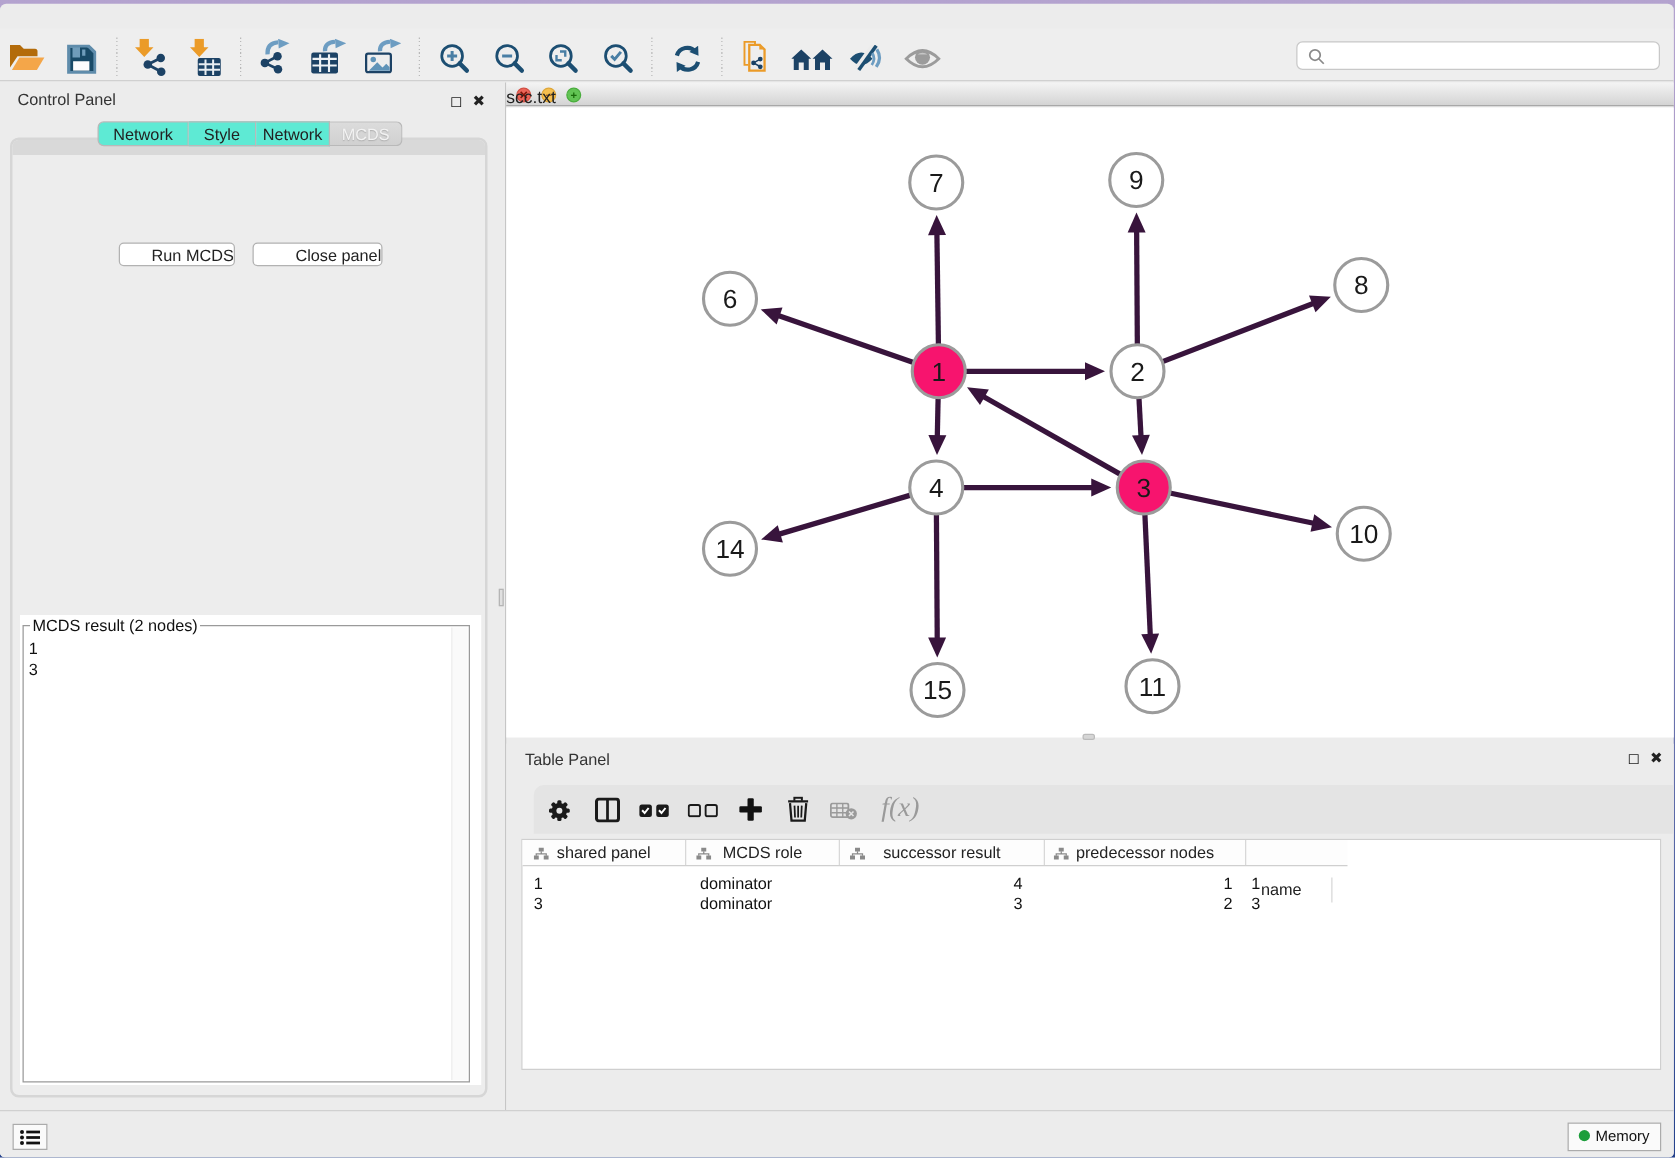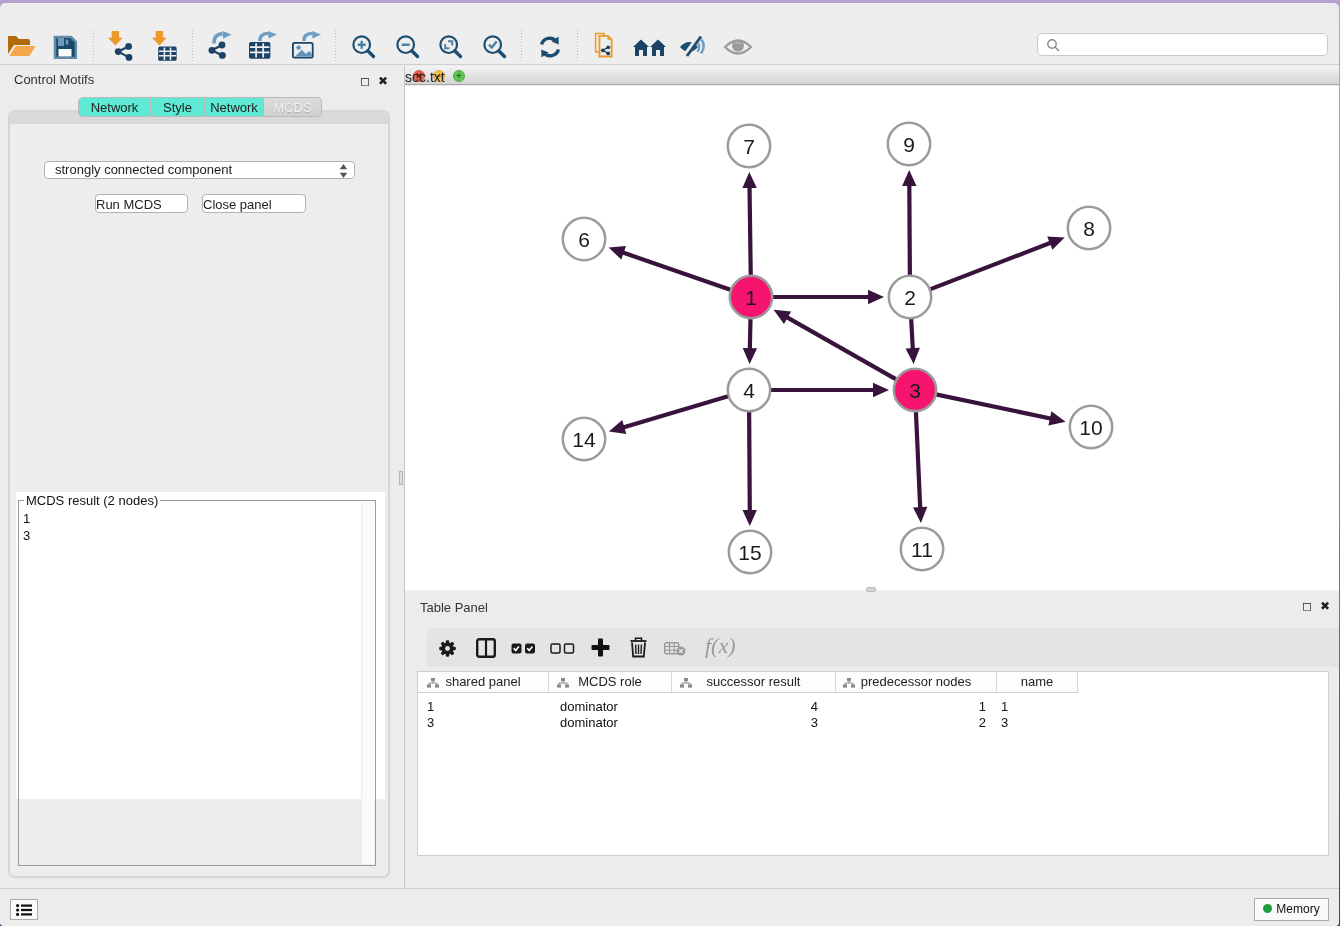--- a/index.html
+++ b/index.html
@@ -26,24 +26,24 @@
 .tabs { position:absolute; display:flex; height:20px; font-size:13px; z-index:6; }
 .tab { border:1px solid #b9b9b9; border-left:none; background:#5eead4; color:#222; padding:0; line-height:19px; text-align:center; }
 .tab.first { border-left:1px solid #b9b9b9; border-radius:5px 0 0 5px; }
 .tab.last { border-radius:0 5px 5px 0; }
 .tab.sel { background:linear-gradient(#dcdcdc,#d0d0d0); color:#f3f3f3; text-shadow:0 1px 1px #aaa; }
 #cptabs { left:78px; top:31px; }
 #cpband { position:absolute; left:8px; top:44px; width:382px; height:768px; background:#ededed; border:2px solid #d6d6d6; border-radius:7px; }
 #cpinner { position:absolute; left:0px; top:0px; width:378px; height:12px; background:#d9d9d9; border-radius:5px 5px 0 0; }
 #optlabel { position:absolute; left:0; top:71px; width:399px; text-align:center; font-size:13px; color:#222; }
 #optsel { position:absolute; left:44px; top:95px; width:311px; height:18px; background:#fff; border:1px solid #b2b2b2; border-radius:4px; font-size:13px; color:#222; line-height:16px; padding-left:10px; }
-.btn { position:absolute; height:19px; background:#fff; border:1px solid #b2b2b2; border-radius:4px; font-size:13px; color:#222; text-align:left; line-height:19px; }
+.btn { position:absolute; height:19px; background:#fff; border:1px solid #b2b2b2; border-radius:4px; font-size:13px; color:#222; text-align:right; line-height:19px; }
 #runbtn { left:95px; top:128px; width:93px; }
 #closebtn { left:202px; top:128px; width:104px; }
-#resultwrap { position:absolute; left:16px; top:426px; width:369px; height:307px; background:#fff; }
+#resultwrap { position:absolute; left:16px; top:426px; width:369px; height:376px; background:#fff; }
 #resultfs { position:absolute; left:2px; top:8px; width:358px; height:366px; border:1px solid #9a9a9a; }
 #resultleg { position:absolute; left:5px; top:-8px; background:#fff; padding:0 2px; font-size:13px; color:#111; }
 #resulttxt { position:absolute; left:4px; top:10px; font-size:13px; color:#111; line-height:16.5px; }
 #resultsb { position:absolute; right:1px; top:1px; width:13px; bottom:1px; background:#fafafa; border-left:1px solid #ededed; }
 
 #netwin { position:absolute; left:405px; top:63px; width:935px; height:526px; }
 #nettitle { position:absolute; left:0; top:0; width:100%; height:19px; background:linear-gradient(#f4f4f4,#d4d4d4); border-bottom:1px solid #a8a8a8; }
 #nettitle .txt { position:absolute; top:3px; width:100%; text-align:left; font-size:14px; color:#222; }
 .mtl { position:absolute; top:4px; width:12px; height:12px; border-radius:50%; font-size:9px; font-weight:bold; text-align:center; line-height:11px; }
 #netcanvas { position:absolute; left:0; top:20px; width:935px; height:504px; background:#fff; }
@@ -225,36 +225,32 @@
       <path d="M11,6.5 a5.5,4 0 0 1 8,0 z" fill="#c6c6c6"></path>
     </svg>
     <div id="search">
       <svg width="15" height="15" viewBox="0 0 15 15">
         <circle cx="6" cy="6" r="4.2" stroke="#8a8a8a" stroke-width="1.4" fill="none"></circle>
         <line x1="9" y1="9" x2="13" y2="13" stroke="#8a8a8a" stroke-width="1.4"></line>
       </svg>
     </div>
   </div>
   <div id="cpanel">
-    <div id="cphead">Control Motifs</div>
+    <div id="cphead">Control Panel</div>
     <div class="panebtns" style="left:360px;">◻</div>
     <div class="panebtns" style="left:378px;">✖</div>
     <div class="tabs" id="cptabs">
       <div class="tab first" style="width:73px;">Network</div>
         <div class="tab" style="width:54px;">Style</div>
         <div class="tab" style="width:59px;">Network</div>
         <div class="tab sel last" style="width:58px;">MCDS</div>
     </div>
     <div id="cpband">
         <div id="cpinner"></div>
       </div>
-    <div id="optsel">strongly connected component<svg style="position:absolute;right:6px;top:2px;" width="9" height="14" viewBox="0 0 9 15">
-          <polygon points="4.5,0 8.5,5.5 0.5,5.5" fill="#555"></polygon>
-          <polygon points="4.5,15 8.5,9.5 0.5,9.5" fill="#555"></polygon>
-        </svg></div>
     <div class="btn" id="runbtn">Run MCDS</div>
     <div class="btn" id="closebtn">Close panel</div>
     <div id="resultwrap">
       <div id="resultfs">
         <div id="resultleg">MCDS result (2 nodes)</div>
         <div id="resulttxt">1<br>3</div>
         <div id="resultsb"></div>
       </div>
     </div>
   </div>
@@ -397,21 +393,21 @@
       </svg>
 
       <div style="position:absolute;left:278px;top:5px;font-family:'Liberation Serif',serif;font-style:italic;font-size:22px;color:#9a9a9a;">f(x)</div>
     </div>
     <div id="tptable">
       <div id="thead">
         <div class="th" style="left:0;width:131px;">shared panel</div>
         <div class="th" style="left:131px;width:123px;">MCDS role</div>
         <div class="th" style="left:254px;width:164px;">successor result</div>
         <div class="th" style="left:418px;width:161px;">predecessor nodes</div>
-        <div class="th" style="left:579px;width:81px;">name</div>
+        <div class="th" style="left:567px;width:81px;margin-top:30px;">name</div>
       </div>
       <svg class="hicon" style="position:absolute;left:9px;top:6px;" width="12" height="10" viewBox="0 0 12 10">
           <g fill="#8a8a8a">
             <rect x="4" y="0" width="4" height="3.2"></rect>
             <rect x="0" y="6.4" width="4" height="3.2"></rect>
             <rect x="8" y="6.4" width="4" height="3.2"></rect>
           </g>
           <path d="M6,3 v2 M2,6.5 v-1.5 h8 v1.5" stroke="#8a8a8a" fill="none" stroke-width="1"></path>
         </svg>
       <svg class="hicon" style="position:absolute;left:139px;top:6px;" width="12" height="10" viewBox="0 0 12 10">

